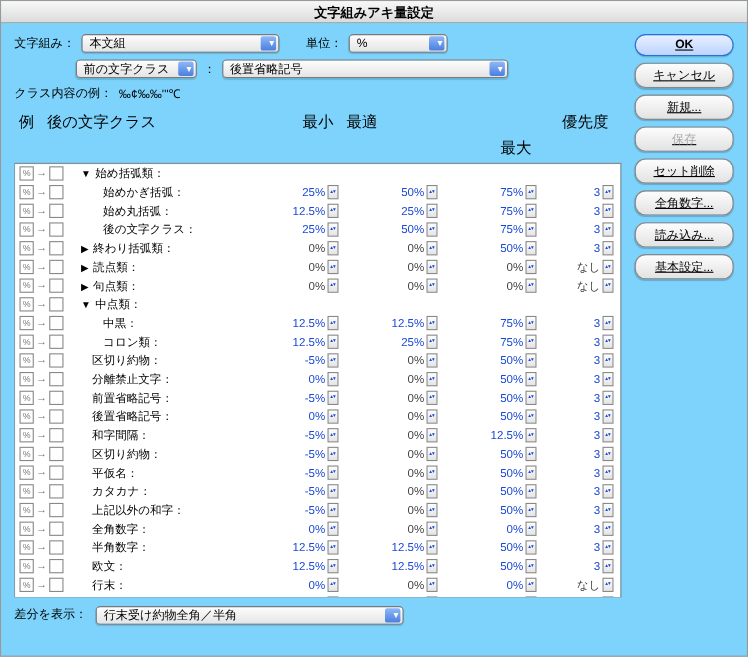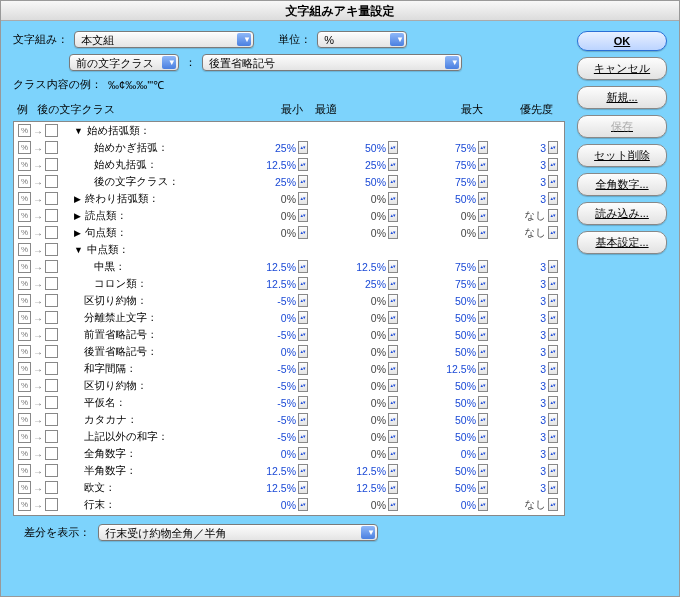--- a/index.html
+++ b/index.html
@@ -10,40 +10,40 @@
 .main { flex: 1; }
 .sidebar { width: 90px; display: flex; flex-direction: column; gap: 6px; text-decoration: underline; }
 .btn { background: linear-gradient(#fdfdfd, #e2e2e2); border: 1px solid #888; border-radius: 10px; padding: 3px 6px; font-size: 11px; text-align: center; cursor: pointer; box-shadow: 0 1px 1px rgba(0,0,0,.2); }
 .btn.primary { border-color: #2a6fd6; background: linear-gradient(#e8f0ff,#bcd4ff); font-weight: bold; }
 .btn.dis { color: #aaa; }
 .row { display: flex; align-items: center; gap: 6px; margin-bottom: 6px; }
 .lbl { font-size: 11px; }
 .sel { background: linear-gradient(#fdfdfd,#e4e4e4); border: 1px solid #7a7a7a; border-radius: 4px; padding: 1px 18px 1px 6px; font-size: 11px; position: relative; display: inline-block; height: 17px; line-height: 15px; box-shadow: inset 0 1px 0 #fff, 0 1px 1px rgba(0,0,0,.15); }
 .sel::after { content: ""; position: absolute; right: 2px; top: 1px; bottom: 1px; width: 14px; background: linear-gradient(#8fb8f8,#4a7fe0); border-radius: 2px; }
 .sel::before { content: "▾"; position: absolute; right: 4px; top: 0; color: #fff; font-size: 9px; z-index: 1; line-height: 15px; }
-.headers { display: flex; font-size: 11px; padding: 4px 0 4px 56px; }
+.headers { display: flex; font-size: 14px; padding: 4px 0 4px 56px; }
 .headers > div:nth-child(1){ flex:1; }
 .headers > div:nth-child(2){ width:90px; text-align:right; padding-right:12px; }
 .headers > div:nth-child(3){ width:90px; padding-right:12px; }
-.headers > div:nth-child(4){ width:90px; text-align:right; padding-right:12px; }
+.headers > div:nth-child(4){ width:90px; text-align:right; padding-right:12px;margin-top:24px; }
 .headers > div:nth-child(5){ width:70px; text-align:right; padding-right:12px; }
 .grid { border: 1px solid #888; background: #fff; height: 395px; overflow-y: auto; }
 .grow { display: flex; align-items: center; height: 17px; font-size: 10.5px; }
 .pref { width: 56px; display: flex; align-items: center; gap: 2px; padding-left: 4px; color: #777; }
 .ico { width: 13px; height: 13px; border: 1px solid #888; background: #fff; display: inline-block; font-size: 8px; line-height: 11px; text-align: center; }
 .arr { font-size: 10px; }
 .group { flex: 1; padding-left: 4px; display: flex; align-items: center; gap: 4px; }
 .tri { font-size: 9px; }
 .rname { flex: 1; padding-left: 24px; }
 .cell { width: 90px; display: flex; justify-content: flex-end; align-items: center; padding-right: 6px; gap: 2px; }
 .cell.pri { width: 70px; }
 .cell span { color: #1a49d6; }
 .cell span.gray { color: #444; }
 .step { width: 10px; height: 13px; border: 1px solid #888; background: linear-gradient(#fdfdfd,#e4e4e4); display: inline-flex; flex-direction: column; font-size: 5px; line-height: 5px; align-items: center; justify-content: center; color: #555; }
-.bottom { display: flex; align-items: center; gap: 8px; margin-top: 8px; margin-left: 11px; }
+.bottom { display: flex; align-items: flex-start; gap: 8px; margin-top: 8px; }
 </style>
 </head>
 <body>
 
 <div class="window">
   <div class="titlebar">文字組みアキ量設定</div>
   <div class="content">
     <div class="main">
       <div class="row">
         <span class="lbl">文字組み：</span>

